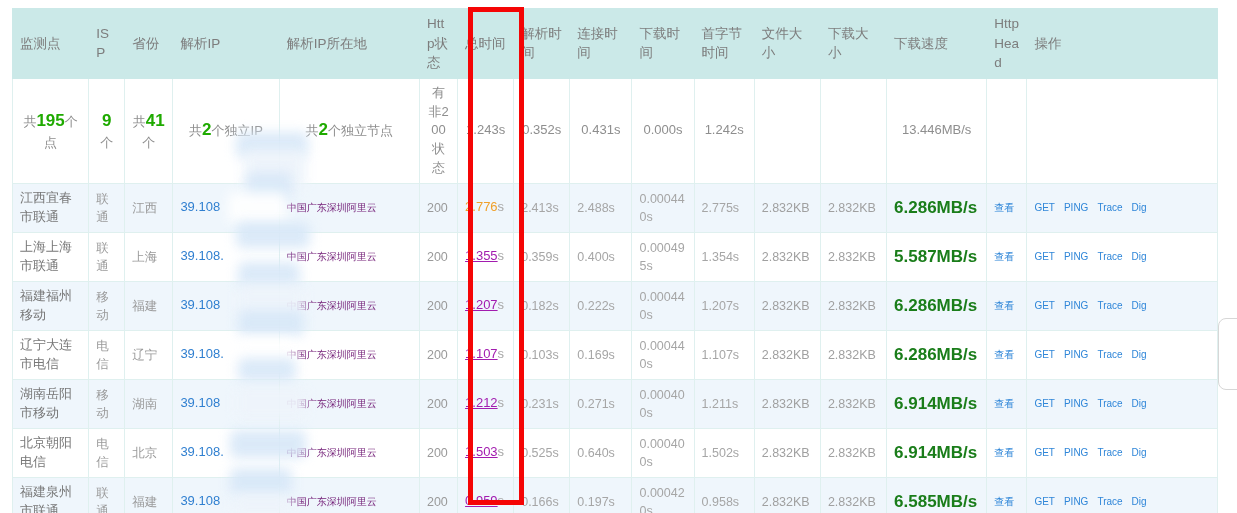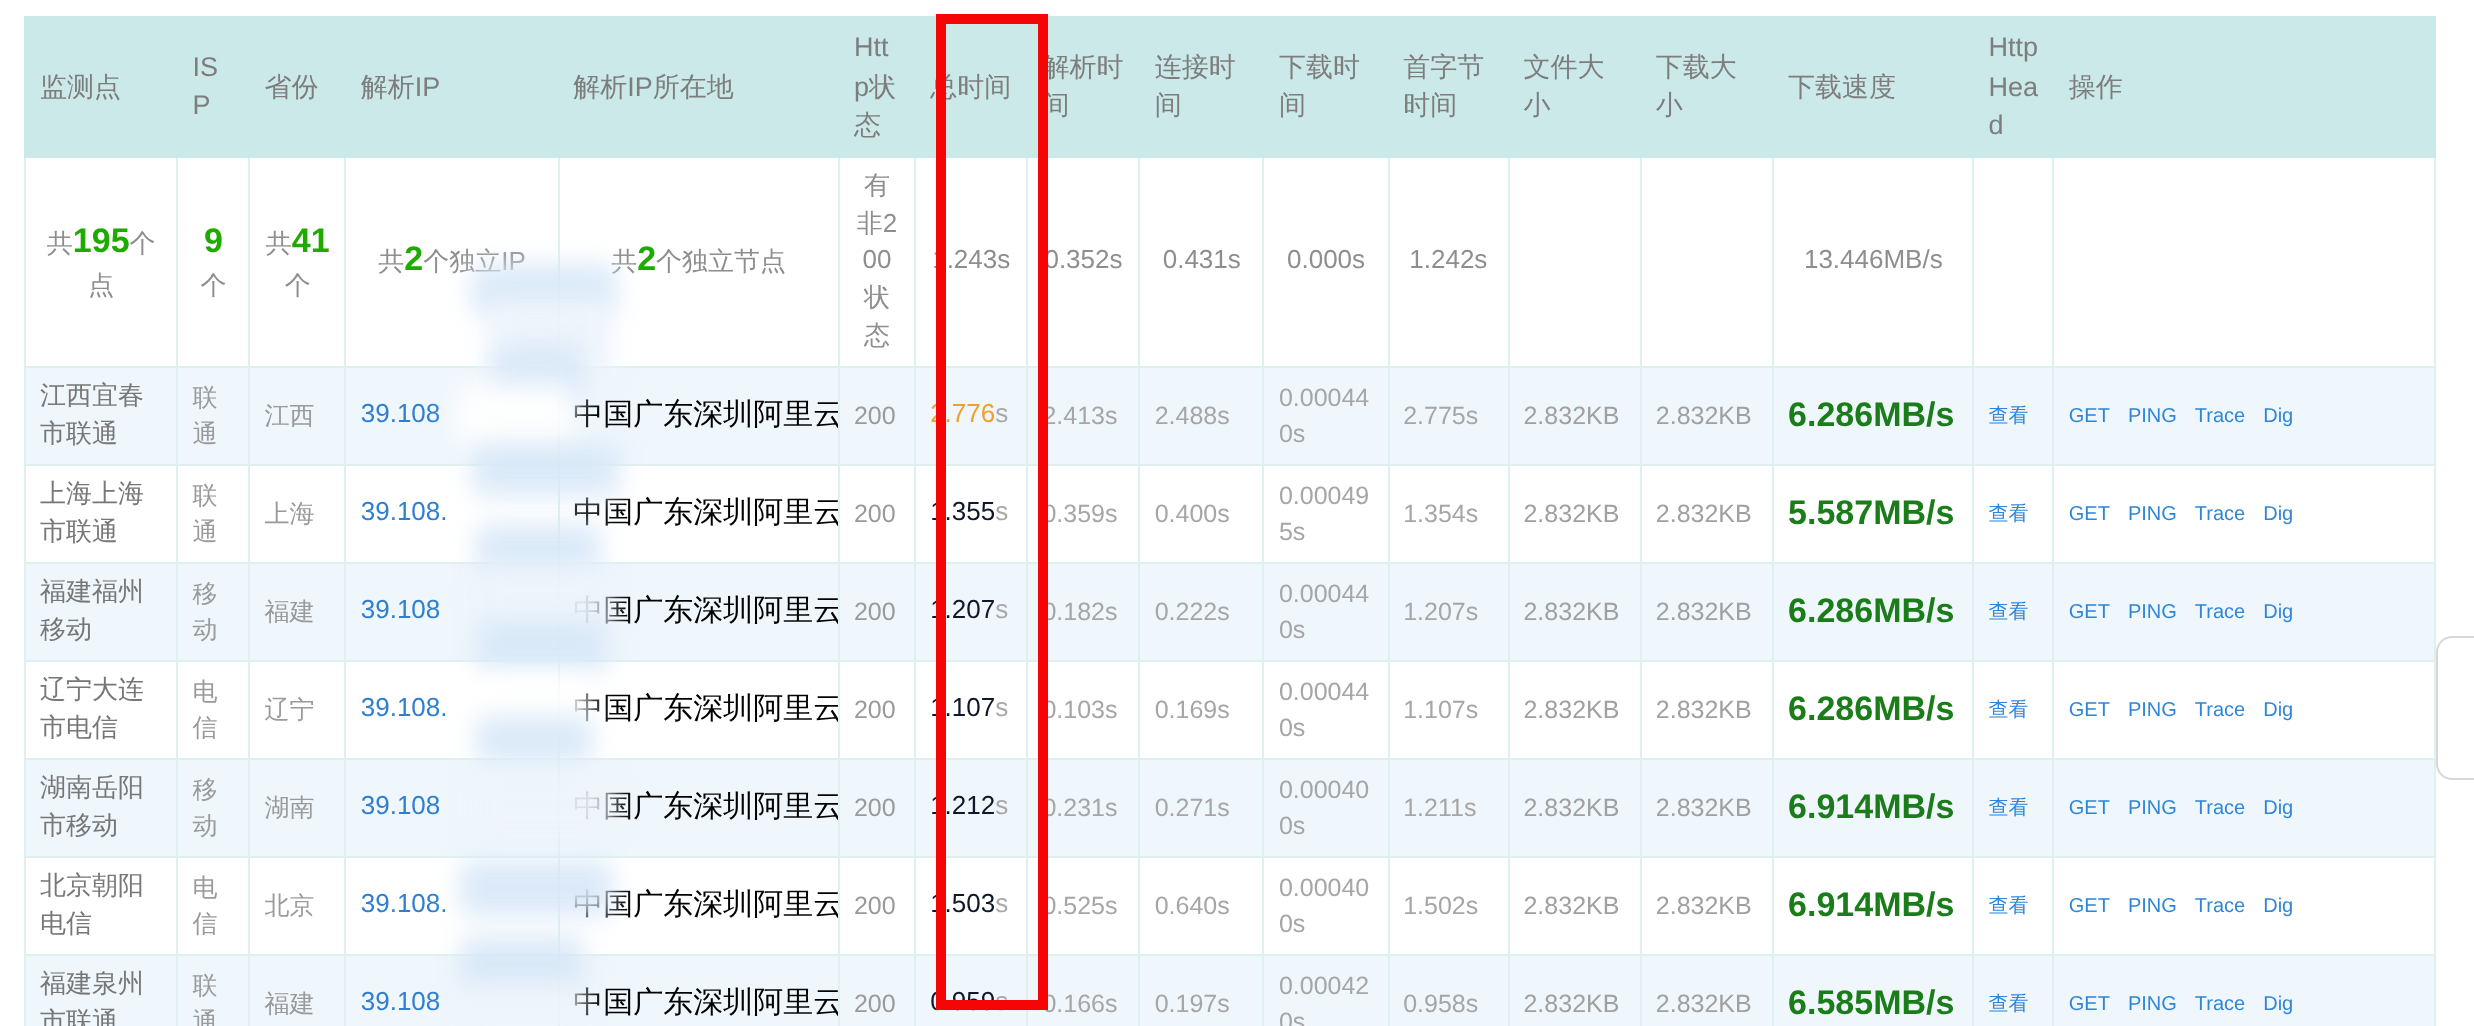--- a/index.html
+++ b/index.html
@@ -86,27 +86,27 @@
 
   
   tbody tr.data td { height: 38px; }
   tbody tr.odd td  { background: #eff6fc; }
   tbody tr.even td { background: #ffffff; }
 
   td.site   { color: #777777; font-size: 13px; }
   td.isp,
   td.prov   { color: #9a9a9a; font-size: 12.5px; }
   td.ip     { color: #2f7fd0; font-size: 13px; position: relative; }
-  td.geo    { color: #000000; font-size: 15px; white-space: nowrap; }
+  td.geo    { color: #701a75; font-size: 10px; white-space: nowrap; }
   td.status { color: #9a9a9a; font-size: 12.5px; }
   td.num    { color: #a6a6a6; font-size: 12.5px; }
   td.size   { color: #a0a0a0; font-size: 12.5px; }
 
   td.total  { font-size: 13px; }
-  .t-green  { color: #0f172a; }
+  .t-green  { color: #a21caf; text-decoration: underline; }
   .t-orange { color: #f0a02a; }
   .t-unit   { color: #a8a8a8; }
 
   td.speed { color: #1a7d1a; font-weight: bold; font-size: 17px; }
 
   td.act-view a,
   td.act a {
     color: #2f86d8;
     text-decoration: none;
     font-size: 10px;

